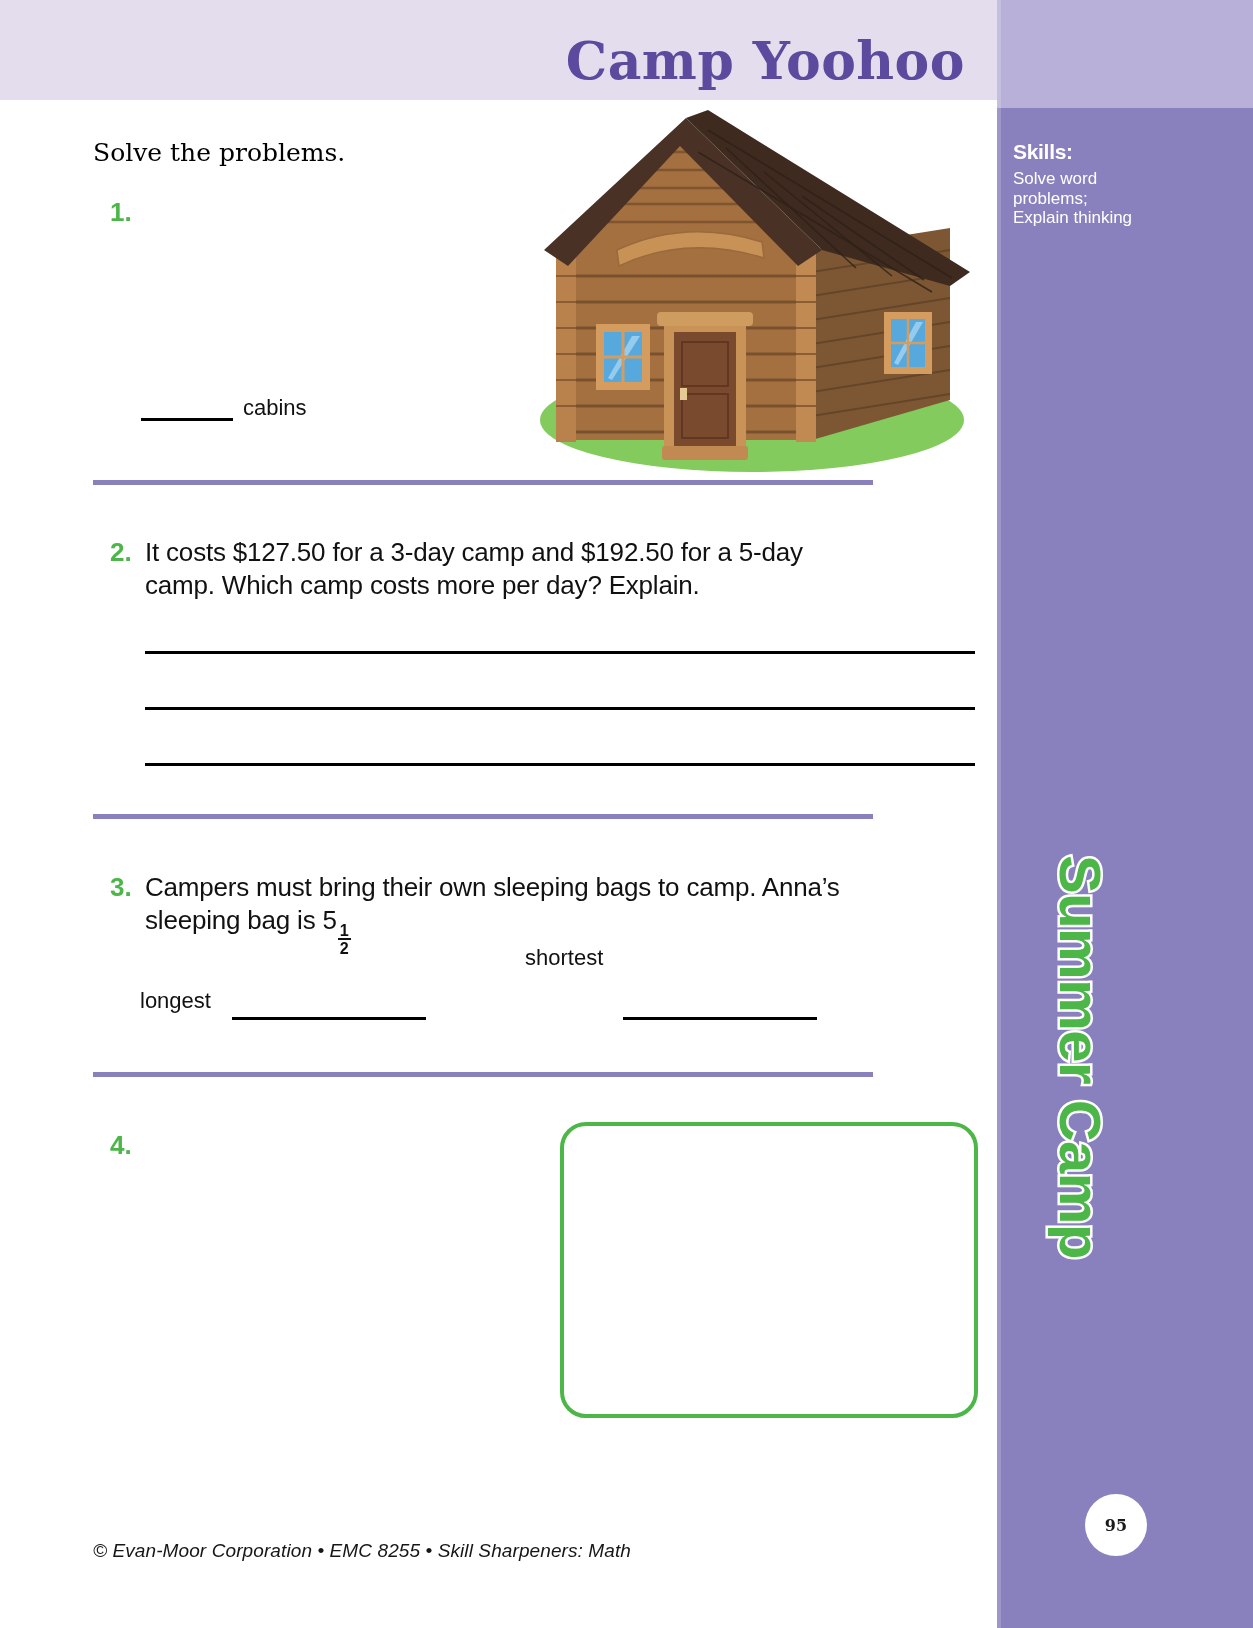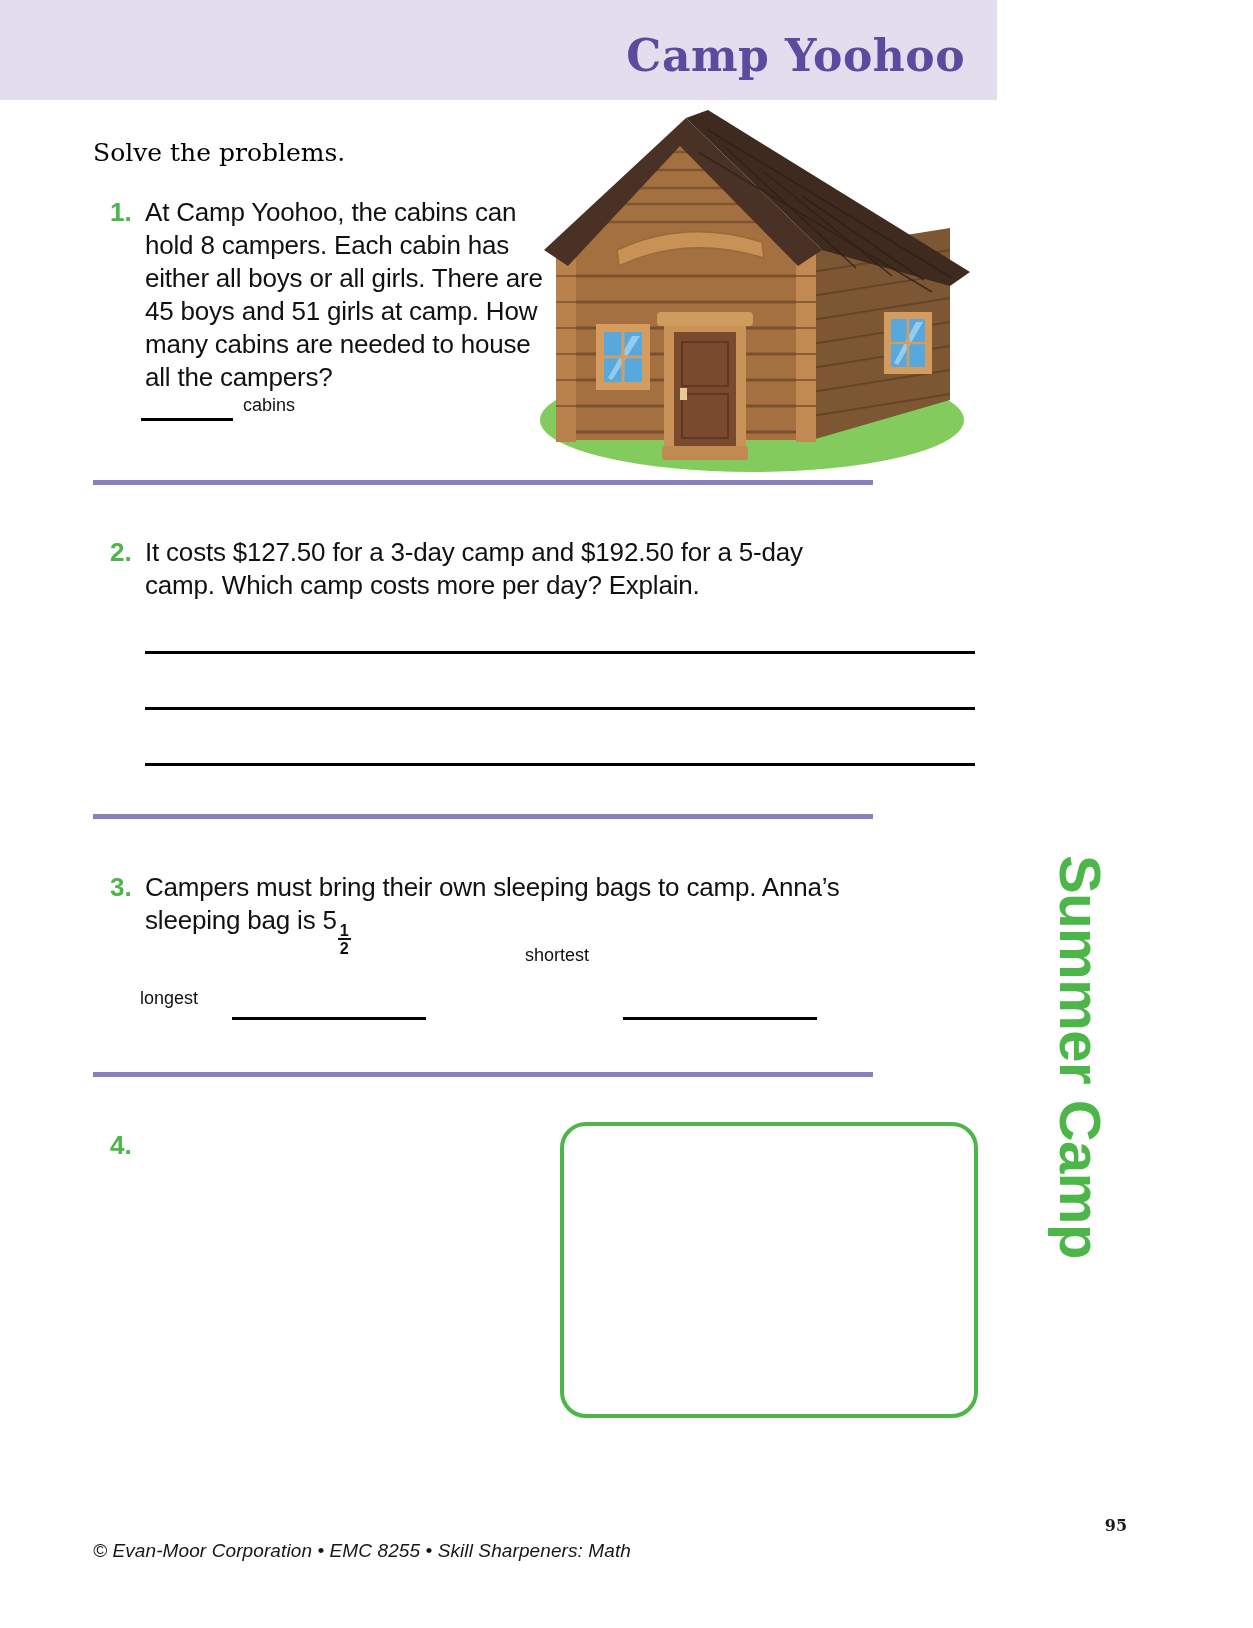--- a/index.html
+++ b/index.html
@@ -24,21 +24,21 @@
     width: 997px;
     height: 100px;
     background: #e4ddee;
   }
   .page-title {
     position: absolute;
     right: 32px;
     top: 30px;
     font-family: "DejaVu Serif", "Liberation Serif", serif;
     font-weight: 700;
-    font-size: 44px;
+    font-size: 52px;
     color: #5b4a9e;
     letter-spacing: 0.5px;
     white-space: nowrap;
   }
 
   
   .sidebar {
     position: absolute;
     left: 997px;
     top: 0;
@@ -157,21 +157,21 @@
   }
 
   
   .blank-line {
     position: absolute;
     height: 3px;
     background: #000000;
   }
   .answer-label {
     position: absolute;
-    font-size: 18px;
+    font-size: 22px;
     color: #111111;
   }
 
   
   .frac {
     display: inline-flex;
     flex-direction: column;
     align-items: center;
     vertical-align: -0.42em;
     line-height: 1;
@@ -214,20 +214,30 @@
 </style>
 </head>
 <body>
 
 <div class="page">
 
   <div class="header-band">
     <div class="page-title">Camp Yoohoo</div>
   </div>
 
+  <div class="sidebar">
+    <div class="sidebar-top"></div>
+    <div class="sidebar-seam"></div>
+    <div class="skills-block">
+      <div class="skills-title">Skills:</div>
+      <div class="skills-text">Solve word
+problems;
+Explain thinking</div>
+    </div>
+  </div>
   <div class="series-title">Summer Camp</div>
   <div class="page-number">95</div>
 
   <div class="content">
 
     <div class="instruction">Solve the problems.</div>
 
     <div class="cabin-art">
       <svg viewBox="0 0 470 375" width="470" height="375" xmlns="http://www.w3.org/2000/svg">
 
@@ -315,21 +325,20 @@
 
         <rect x="372" y="212" width="48" height="62" fill="#d49c5e"></rect>
         <rect x="379" y="219" width="34" height="48" fill="#57a8dd"></rect>
         <path d="M382,263 L404,222 L411,222 L386,265 Z" fill="#a9d8f2" opacity="0.75"></path>
         <line x1="379" y1="243" x2="413" y2="243" stroke="#d49c5e" stroke-width="2.5"></line>
         <line x1="396" y1="219" x2="396" y2="267" stroke="#d49c5e" stroke-width="2.5"></line>
       </svg>
     </div>
 
     <div class="qnum" style="left:110px; top:97px;">1.</div>
-    <div class="qtext" style="left:145px; top:96px; width:400px;">At Camp Yoohoo, the cabins can hold 8 campers. Each cabin has either all boys or all girls. There are 45 boys and 51 girls at camp. How many cabins are needed to house all the campers?</div>
     <div class="blank-line" style="left:141px; top:318px; width:92px;"></div>
     <div class="answer-label" style="left:243px; top:295px;">cabins</div>
 
     <div class="divider" style="top:380px;"></div>
 
     <div class="qnum" style="left:110px; top:437px;">2.</div>
     <div class="qtext" style="left:145px; top:436px; width:720px;">It costs $127.50 for a 3-day camp and $192.50 for a 5-day camp. Which camp costs more per day? Explain.</div>
     <div class="blank-line" style="left:145px; top:551px; width:830px;"></div>
     <div class="blank-line" style="left:145px; top:607px; width:830px;"></div>
     <div class="blank-line" style="left:145px; top:663px; width:830px;"></div>

